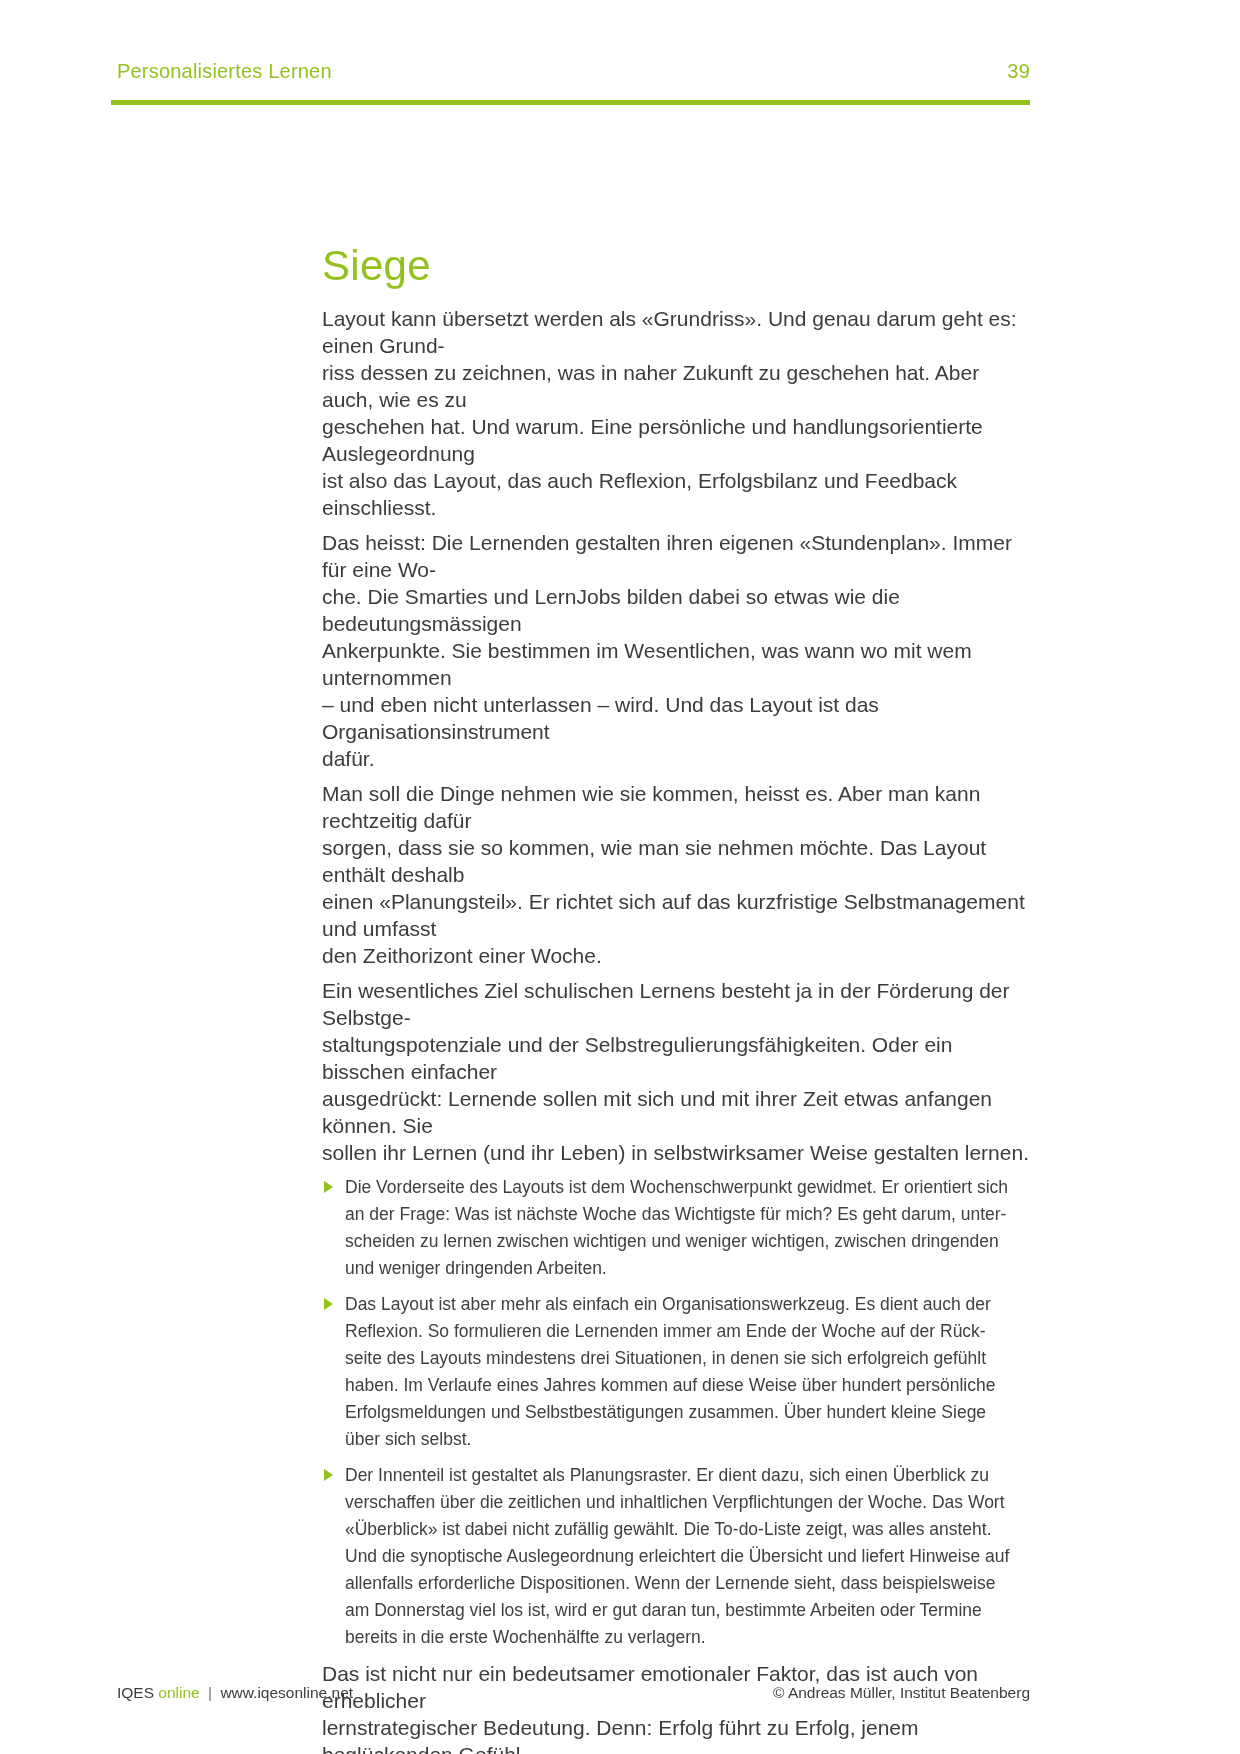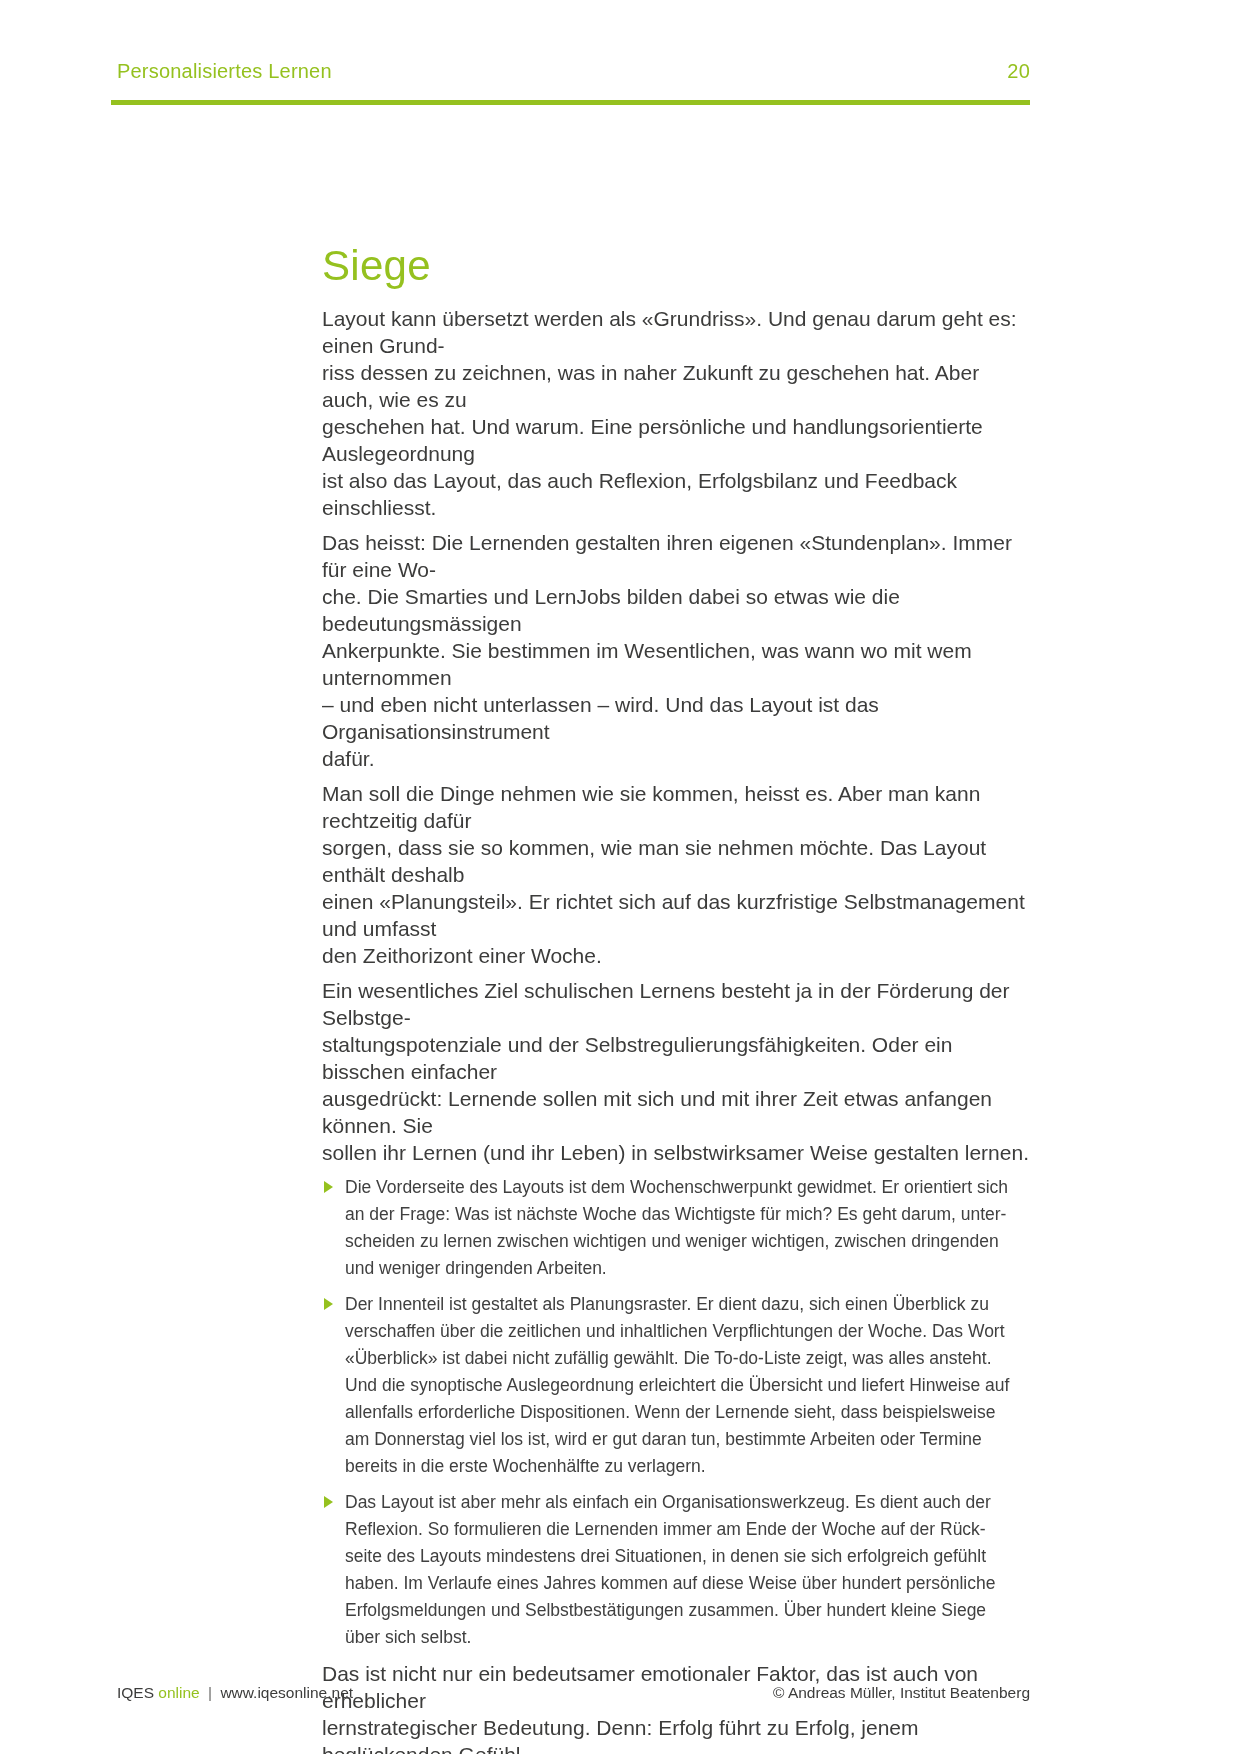--- a/index.html
+++ b/index.html
@@ -112,21 +112,21 @@
     padding: 0 4px;
   }
 </style>
 </head>
 <body>
 
 <div class="page">
 
   <div class="header">
     <span class="section-title">Personalisiertes Lernen</span>
-    <span class="page-number">20</span>
+    <span class="page-number">39</span>
   </div>
   <div class="header-rule"></div>
 
   <div class="article">
     <h1 class="article-title">Siege</h1>
 
     <p class="para">Layout kann übersetzt werden als «Grundriss». Und genau darum geht es: einen Grund-
 riss dessen zu zeichnen, was in naher Zukunft zu geschehen hat. Aber auch, wie es zu
 geschehen hat. Und warum. Eine persönliche und handlungsorientierte Auslegeordnung
 ist also das Layout, das auch Reflexion, Erfolgsbilanz und Feedback einschliesst.</p>
@@ -147,36 +147,36 @@
     <div class="bullet-list">
       <div class="bullet-item">
         <span class="bullet-marker"></span>
         <span class="bullet-text">Die Vorderseite des Layouts ist dem Wochenschwerpunkt gewidmet. Er orientiert sich
 an der Frage: Was ist nächste Woche das Wichtigste für mich? Es geht darum, unter-
 scheiden zu lernen zwischen wichtigen und weniger wichtigen, zwischen dringenden
 und weniger dringenden Arbeiten.</span>
       </div>
       <div class="bullet-item">
         <span class="bullet-marker"></span>
+        <span class="bullet-text">Das Layout ist aber mehr als einfach ein Organisationswerkzeug. Es dient auch der
+Reflexion. So formulieren die Lernenden immer am Ende der Woche auf der Rück-
+seite des Layouts mindestens drei Situationen, in denen sie sich erfolgreich gefühlt
+haben. Im Verlaufe eines Jahres kommen auf diese Weise über hundert persönliche
+Erfolgsmeldungen und Selbstbestätigungen zusammen. Über hundert kleine Siege
+über sich selbst.</span>
+      </div>
+      <div class="bullet-item">
+        <span class="bullet-marker"></span>
         <span class="bullet-text">Der Innenteil ist gestaltet als Planungsraster. Er dient dazu, sich einen Überblick zu
 verschaffen über die zeitlichen und inhaltlichen Verpflichtungen der Woche. Das Wort
 «Überblick» ist dabei nicht zufällig gewählt. Die To-do-Liste zeigt, was alles ansteht.
 Und die synoptische Auslegeordnung erleichtert die Übersicht und liefert Hinweise auf
 allenfalls erforderliche Dispositionen. Wenn der Lernende sieht, dass beispielsweise
 am Donnerstag viel los ist, wird er gut daran tun, bestimmte Arbeiten oder Termine
 bereits in die erste Wochenhälfte zu verlagern.</span>
-      </div>
-      <div class="bullet-item">
-        <span class="bullet-marker"></span>
-        <span class="bullet-text">Das Layout ist aber mehr als einfach ein Organisationswerkzeug. Es dient auch der
-Reflexion. So formulieren die Lernenden immer am Ende der Woche auf der Rück-
-seite des Layouts mindestens drei Situationen, in denen sie sich erfolgreich gefühlt
-haben. Im Verlaufe eines Jahres kommen auf diese Weise über hundert persönliche
-Erfolgsmeldungen und Selbstbestätigungen zusammen. Über hundert kleine Siege
-über sich selbst.</span>
       </div>
     </div>
 
     <p class="para">Das ist nicht nur ein bedeutsamer emotionaler Faktor, das ist auch von erheblicher
 lernstrategischer Bedeutung. Denn: Erfolg führt zu Erfolg, jenem beglückenden Gefühl,
 etwas bewirkt zu haben. Oder wie es Annemarie Laskowski ausdrückt: «Menschen, die
 Erfolge ihren Fähigkeiten zuschreiben, empfinden nach ihrer Selbstbewertung starke
 positive Gefühle der Zufriedenheit und des Stolzes und entwickeln positive Erwartungen
 für ihr zukünftiges Leistungsverhalten.». (Laskowski 2000)</p>
   </div>

